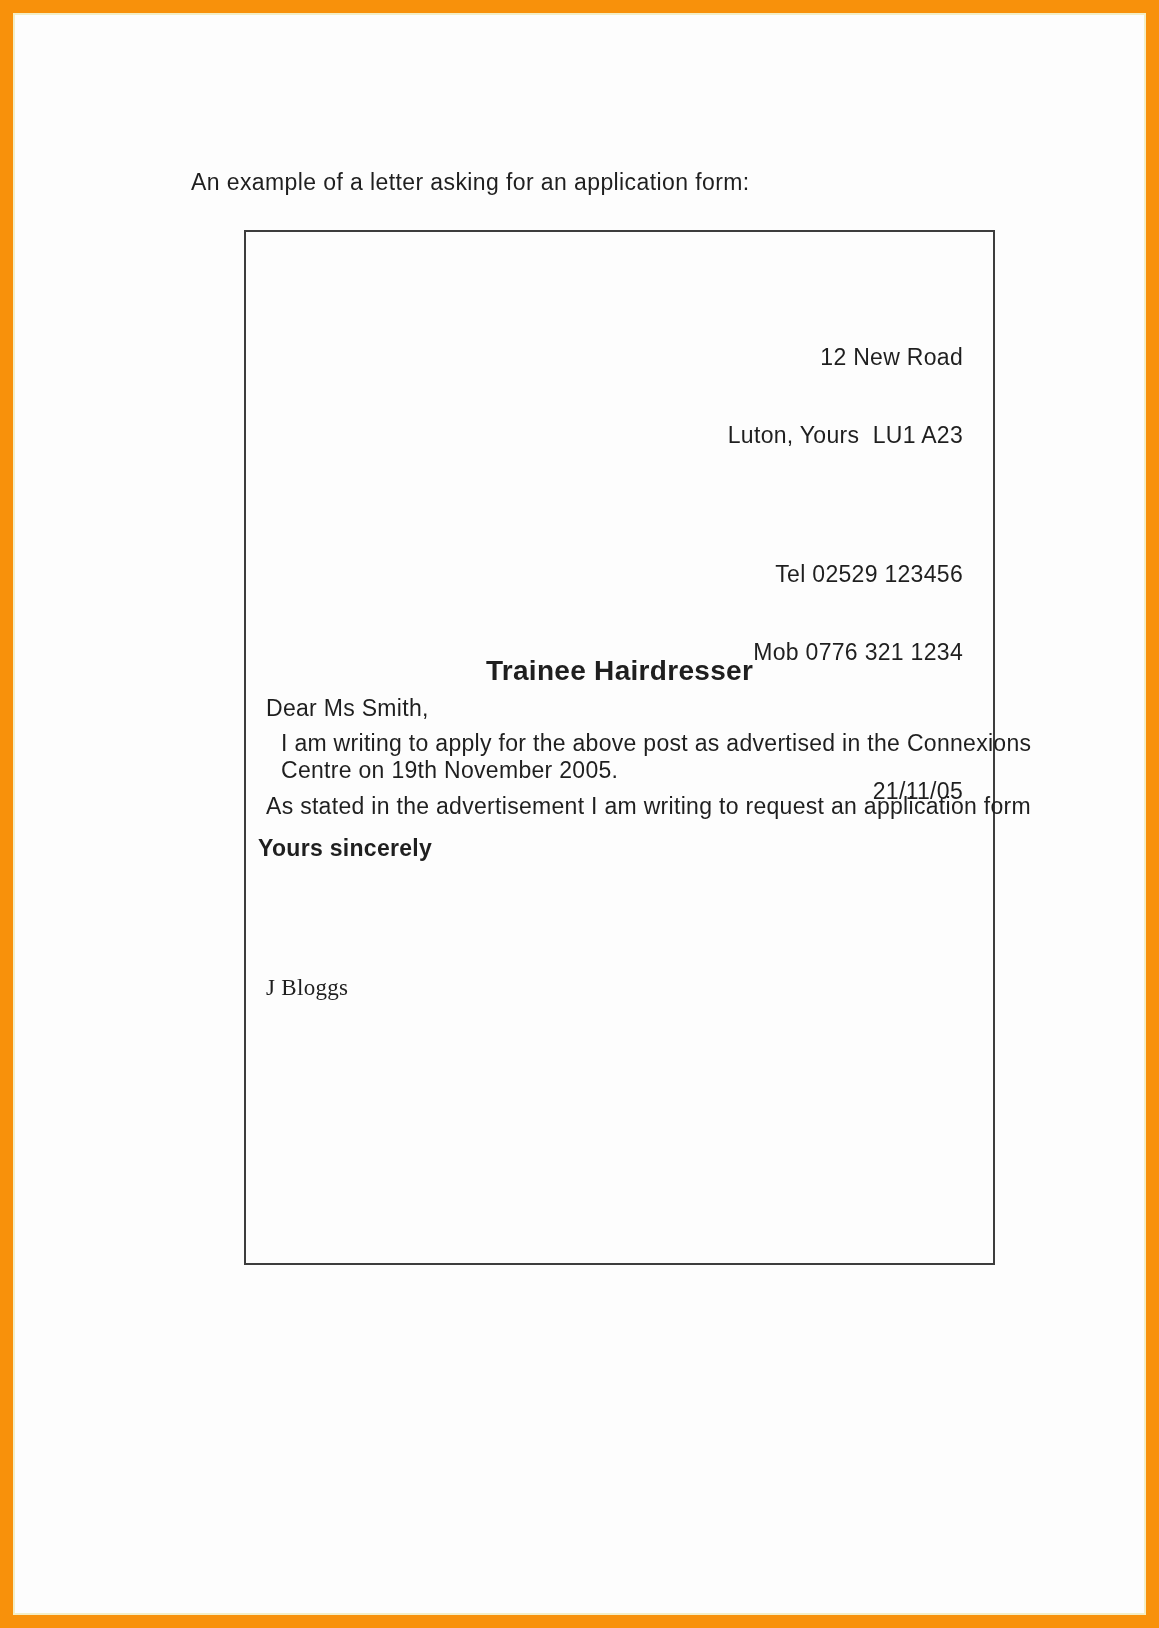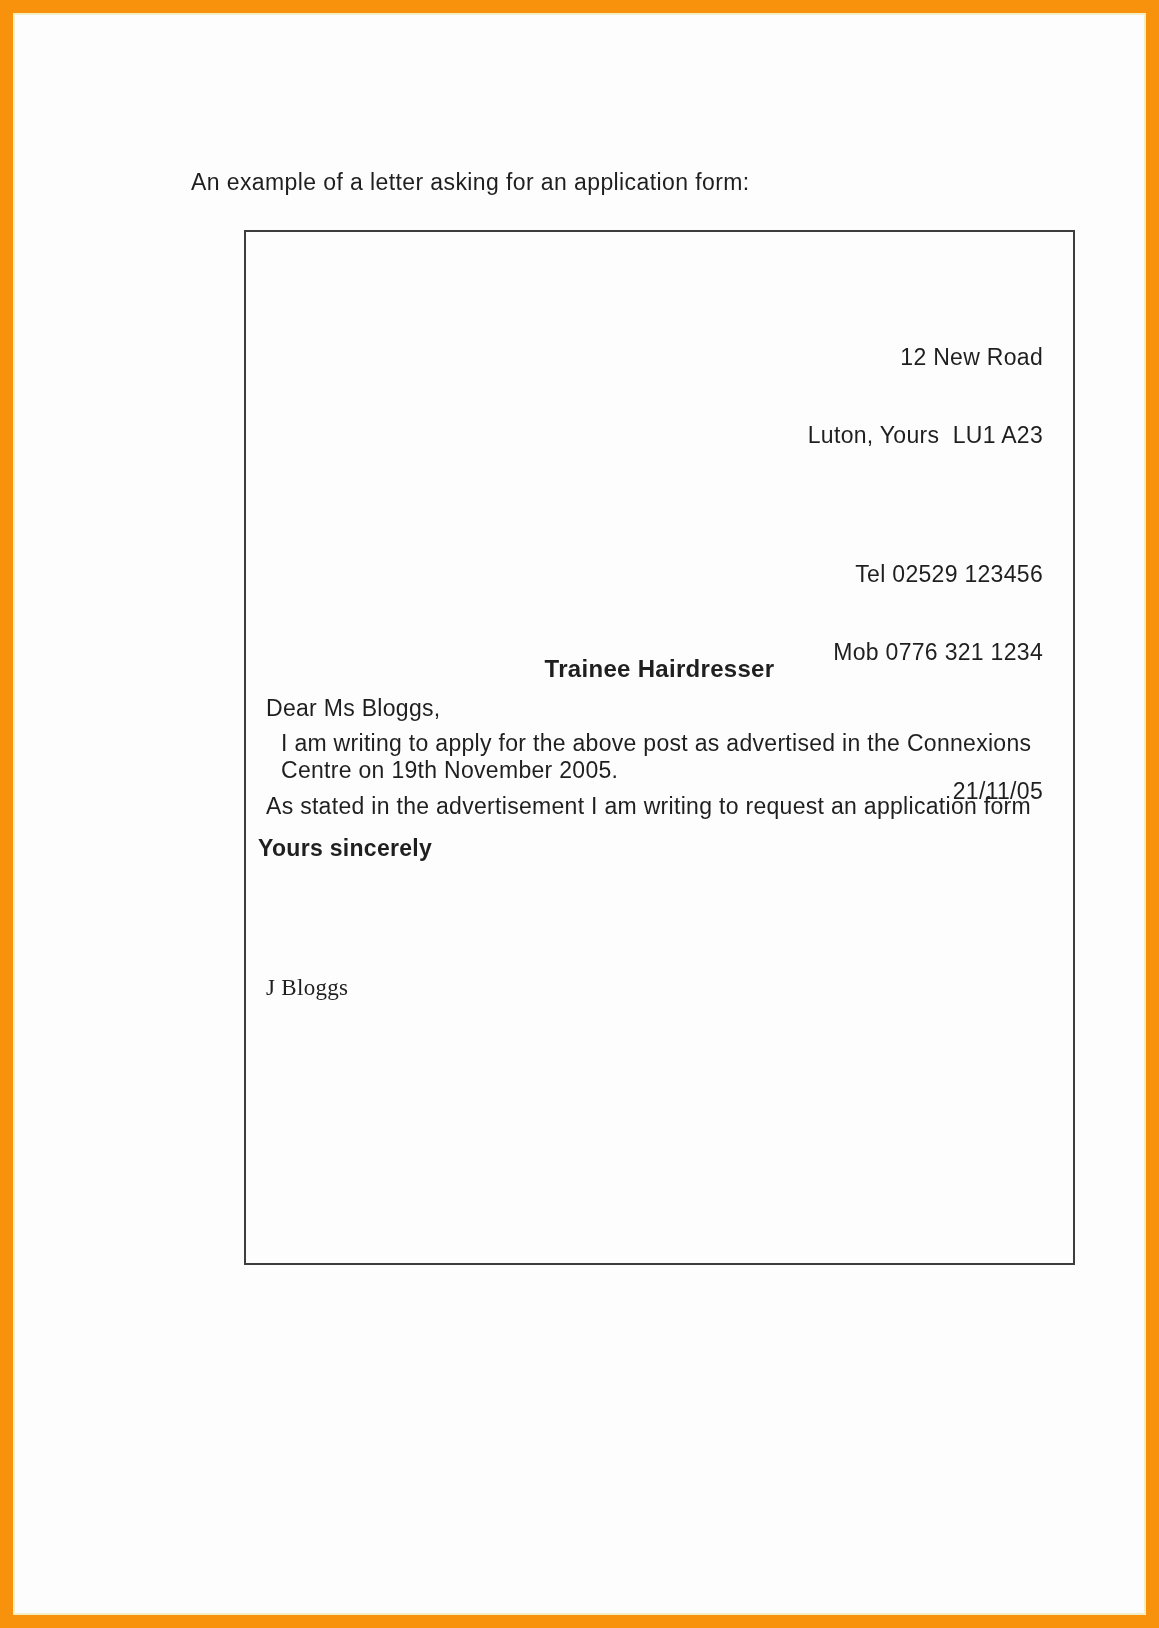--- a/index.html
+++ b/index.html
@@ -24,21 +24,21 @@
     top: 150px;
     font-size: 23px;
     letter-spacing: 0.4px;
     margin-top: 6px;
   }
 
   .letter {
     position: absolute;
     left: 231px;
     top: 217px;
-    width: 831px;
+    width: 751px;
     height: 1035px;
     box-sizing: border-box;
     border: 2px solid var(--letter-border, #3d3d3d);
     background: var(--page-background, #fdfdfd);
   }
 
   .sender {
     position: absolute;
     top: 60px;
     right: 30px;
@@ -60,21 +60,21 @@
     letter-spacing: 0.3px;
   }
 
   .subject {
     position: absolute;
     left: 0;
     top: 423px;
     width: 100%;
     text-align: center;
     font-weight: bold;
-    font-size: 24px;
+    font-size: 28px;
     letter-spacing: 0.3px;
   }
 
   .salutation {
     position: absolute;
     left: 20px;
     top: 463px;
     font-size: 23px;
     letter-spacing: 0.3px;
   }
@@ -133,21 +133,21 @@
       <div class="group-gap"></div>
       <div class="line">Tel 02529 123456</div>
       <div class="line">Mob 0776 321 1234</div>
       <div class="group-gap"></div>
       <div class="line">21/11/05</div>
     </div>
 
 
     <div class="subject">Trainee Hairdresser</div>
 
-    <div class="salutation">Dear Ms Bloggs,</div>
+    <div class="salutation">Dear Ms Smith,</div>
 
     <div class="para-1">I am writing to apply for the above post as advertised in the Connexions
 Centre on 19th November 2005.</div>
 
     <div class="para-2">As stated in the advertisement I am writing to request an application form</div>
 
     <div class="closing">Yours sincerely</div>
 
     <div class="signature">J Bloggs</div>
 

